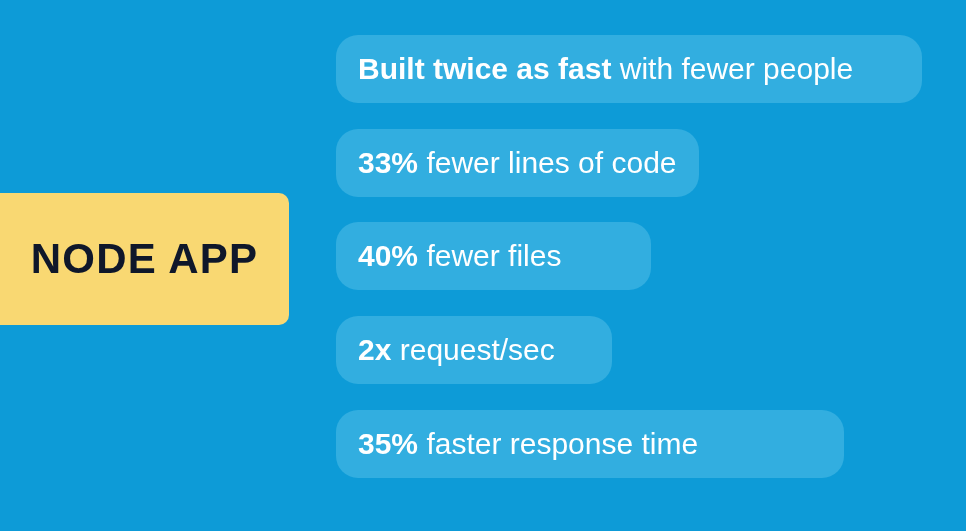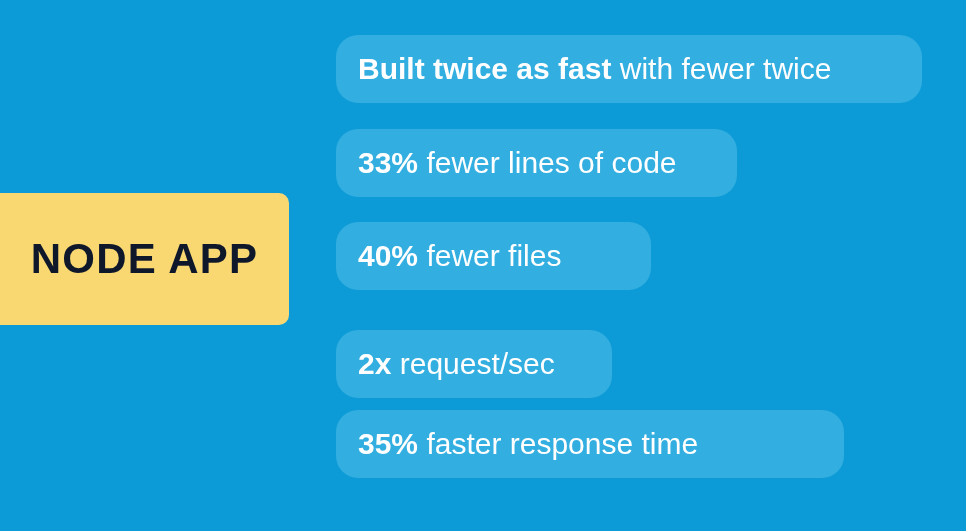--- a/index.html
+++ b/index.html
@@ -68,36 +68,36 @@
     display: inline-block;
   }
   .bubble-text .lead {
     font-weight: bold;
   }
   .bubble-text .rest {
     font-weight: normal;
   }
 
   .bubble-1 { top: 35px;  width: 586px; }
-  .bubble-2 { top: 129px; width: 401px; }
+  .bubble-2 { top: 129px; width: 363px; }
   .bubble-3 { top: 222px; width: 315px; }
-  .bubble-4 { top: 330px; width: 276px; }
+  .bubble-4 { top: 316px; width: 276px; }
   .bubble-5 { top: 410px; width: 508px; }
 </style>
 </head>
 <body>
 
 <div id="slide">
 
   <div class="node-label">
     <span class="node-label-text">NODE APP</span>
   </div>
 
   <div class="bubble bubble-1">
-    <span class="bubble-text"><span class="lead">Built twice as fast</span><span class="rest"> with fewer twice</span></span>
+    <span class="bubble-text"><span class="lead">Built twice as fast</span><span class="rest"> with fewer people</span></span>
   </div>
 
   <div class="bubble bubble-2">
     <span class="bubble-text"><span class="lead">33%</span><span class="rest"> fewer lines of code</span></span>
   </div>
 
   <div class="bubble bubble-3">
     <span class="bubble-text"><span class="lead">40%</span><span class="rest"> fewer files</span></span>
   </div>
 

